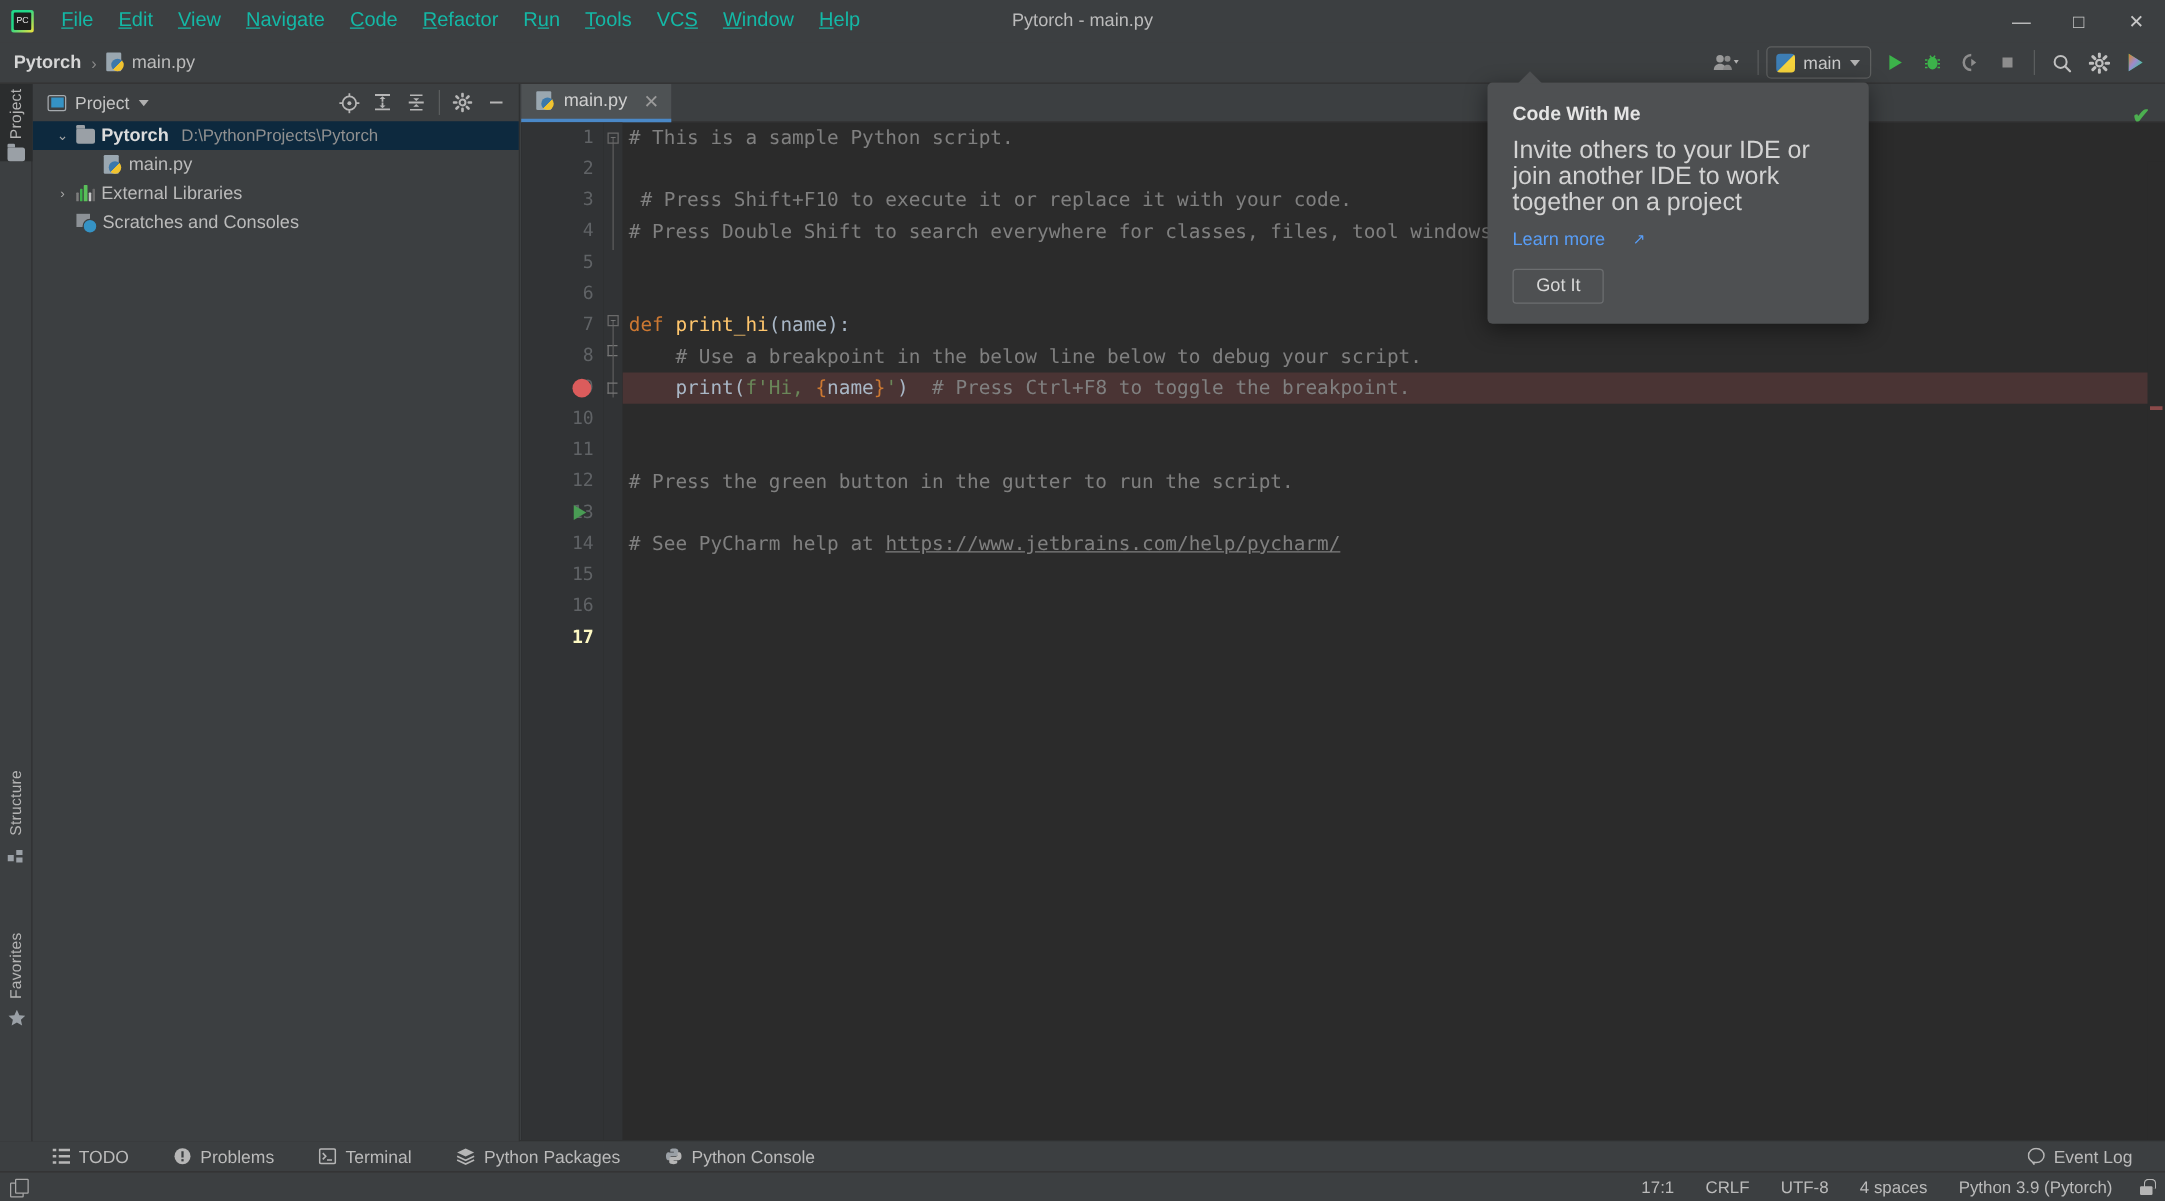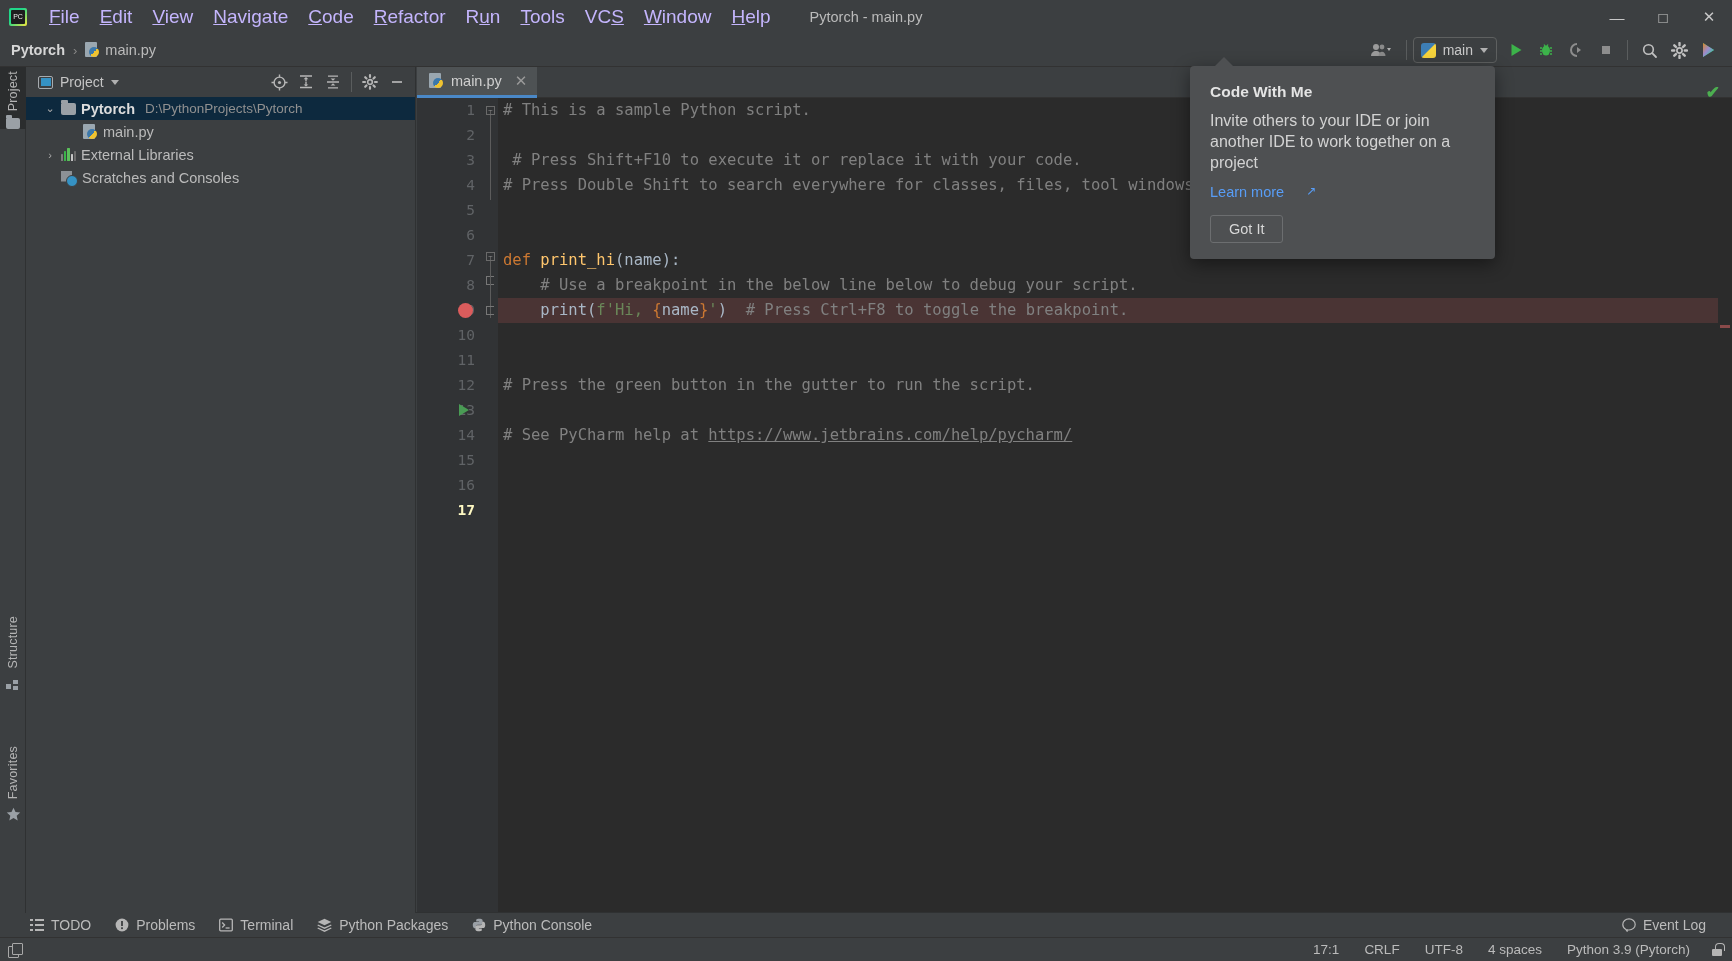--- a/index.html
+++ b/index.html
@@ -23,21 +23,21 @@
     background: linear-gradient(135deg,#21d789 0%,#21d789 40%,#f7e43b 100%);
     border-radius: 2px; position: relative; flex: 0 0 auto;
   }
   #app-logo::after {
     content: "PC"; position: absolute; inset: 2px;
     background: #1d1d1d; color: #e8e8e8;
     font-size: 7px; line-height: 14px; text-align: center;
     border-radius: 1px; font-family: "Liberation Sans", sans-serif;
   }
   .menu-item {
-    color: #c4b5fd; font-size: 19px; padding: 4px 10px;
+    color: #14b8a6; font-size: 16px; padding: 4px 10px;
     cursor: default; white-space: nowrap;
   }
   .menu-item u { text-decoration: underline; }
   #win-title {
     position: absolute; left: 0; right: 0; text-align: center;
     color: #bbbbbb; font-size: 14.5px; pointer-events: none;
   }
   #win-controls {
     margin-left: auto; display: flex; align-items: center; z-index: 2;
   }
@@ -275,36 +275,36 @@
     background: #4e5052; border-radius: 4px; z-index: 20;
     box-shadow: 0 5px 18px rgba(0,0,0,.45);
     padding: 17px 20px 16px 20px;
   }
   #cwm-popup::before {
     content: ""; position: absolute; top: -9px; left: 24px;
     border-left: 10px solid transparent; border-right: 10px solid transparent;
     border-bottom: 10px solid #4e5052;
   }
   #cwm-title { color: #e4e4e4; font-size: 15.5px; font-weight: bold; margin-bottom: 9px; }
-  #cwm-body { color: #d3d3d3; font-size: 16px; line-height: 21px; }
+  #cwm-body { color: #d3d3d3; font-size: 20px; line-height: 21px; }
   #cwm-link {
     color: #589df6; font-size: 14.5px; margin-top: 11px;
     display: inline-flex; align-items: flex-start; gap: 22px;
   }
   #cwm-gotit {
     margin-top: 14px; background: #4e5052; border: 1px solid #6c6e70;
     border-radius: 3px; color: #d8d8d8; font-size: 14.5px;
     padding: 5px 18px; font-family: "Liberation Sans", sans-serif;
   }
 
   
   #bottom-tools {
     position: absolute; left: 0; right: 0; bottom: 24px; height: 25px;
     background: #3c3f41; display: flex; align-items: center;
-    border-top: 1px solid #2f3132; padding-left: 18px; gap: 0;
+    border-top: 1px solid #2f3132; padding-left: 30px; gap: 12px;
   }
   .bt-item {
     display: flex; align-items: center; gap: 7px; color: #bbbbbb;
     font-size: 14px; padding: 3px 12px; border-radius: 3px;
   }
   #event-log { margin-left: auto; margin-right: 14px; }
 
   #statusbar {
     position: absolute; left: 0; right: 0; bottom: 0; height: 24px;
     background: #3c3f41; display: flex; align-items: center;

